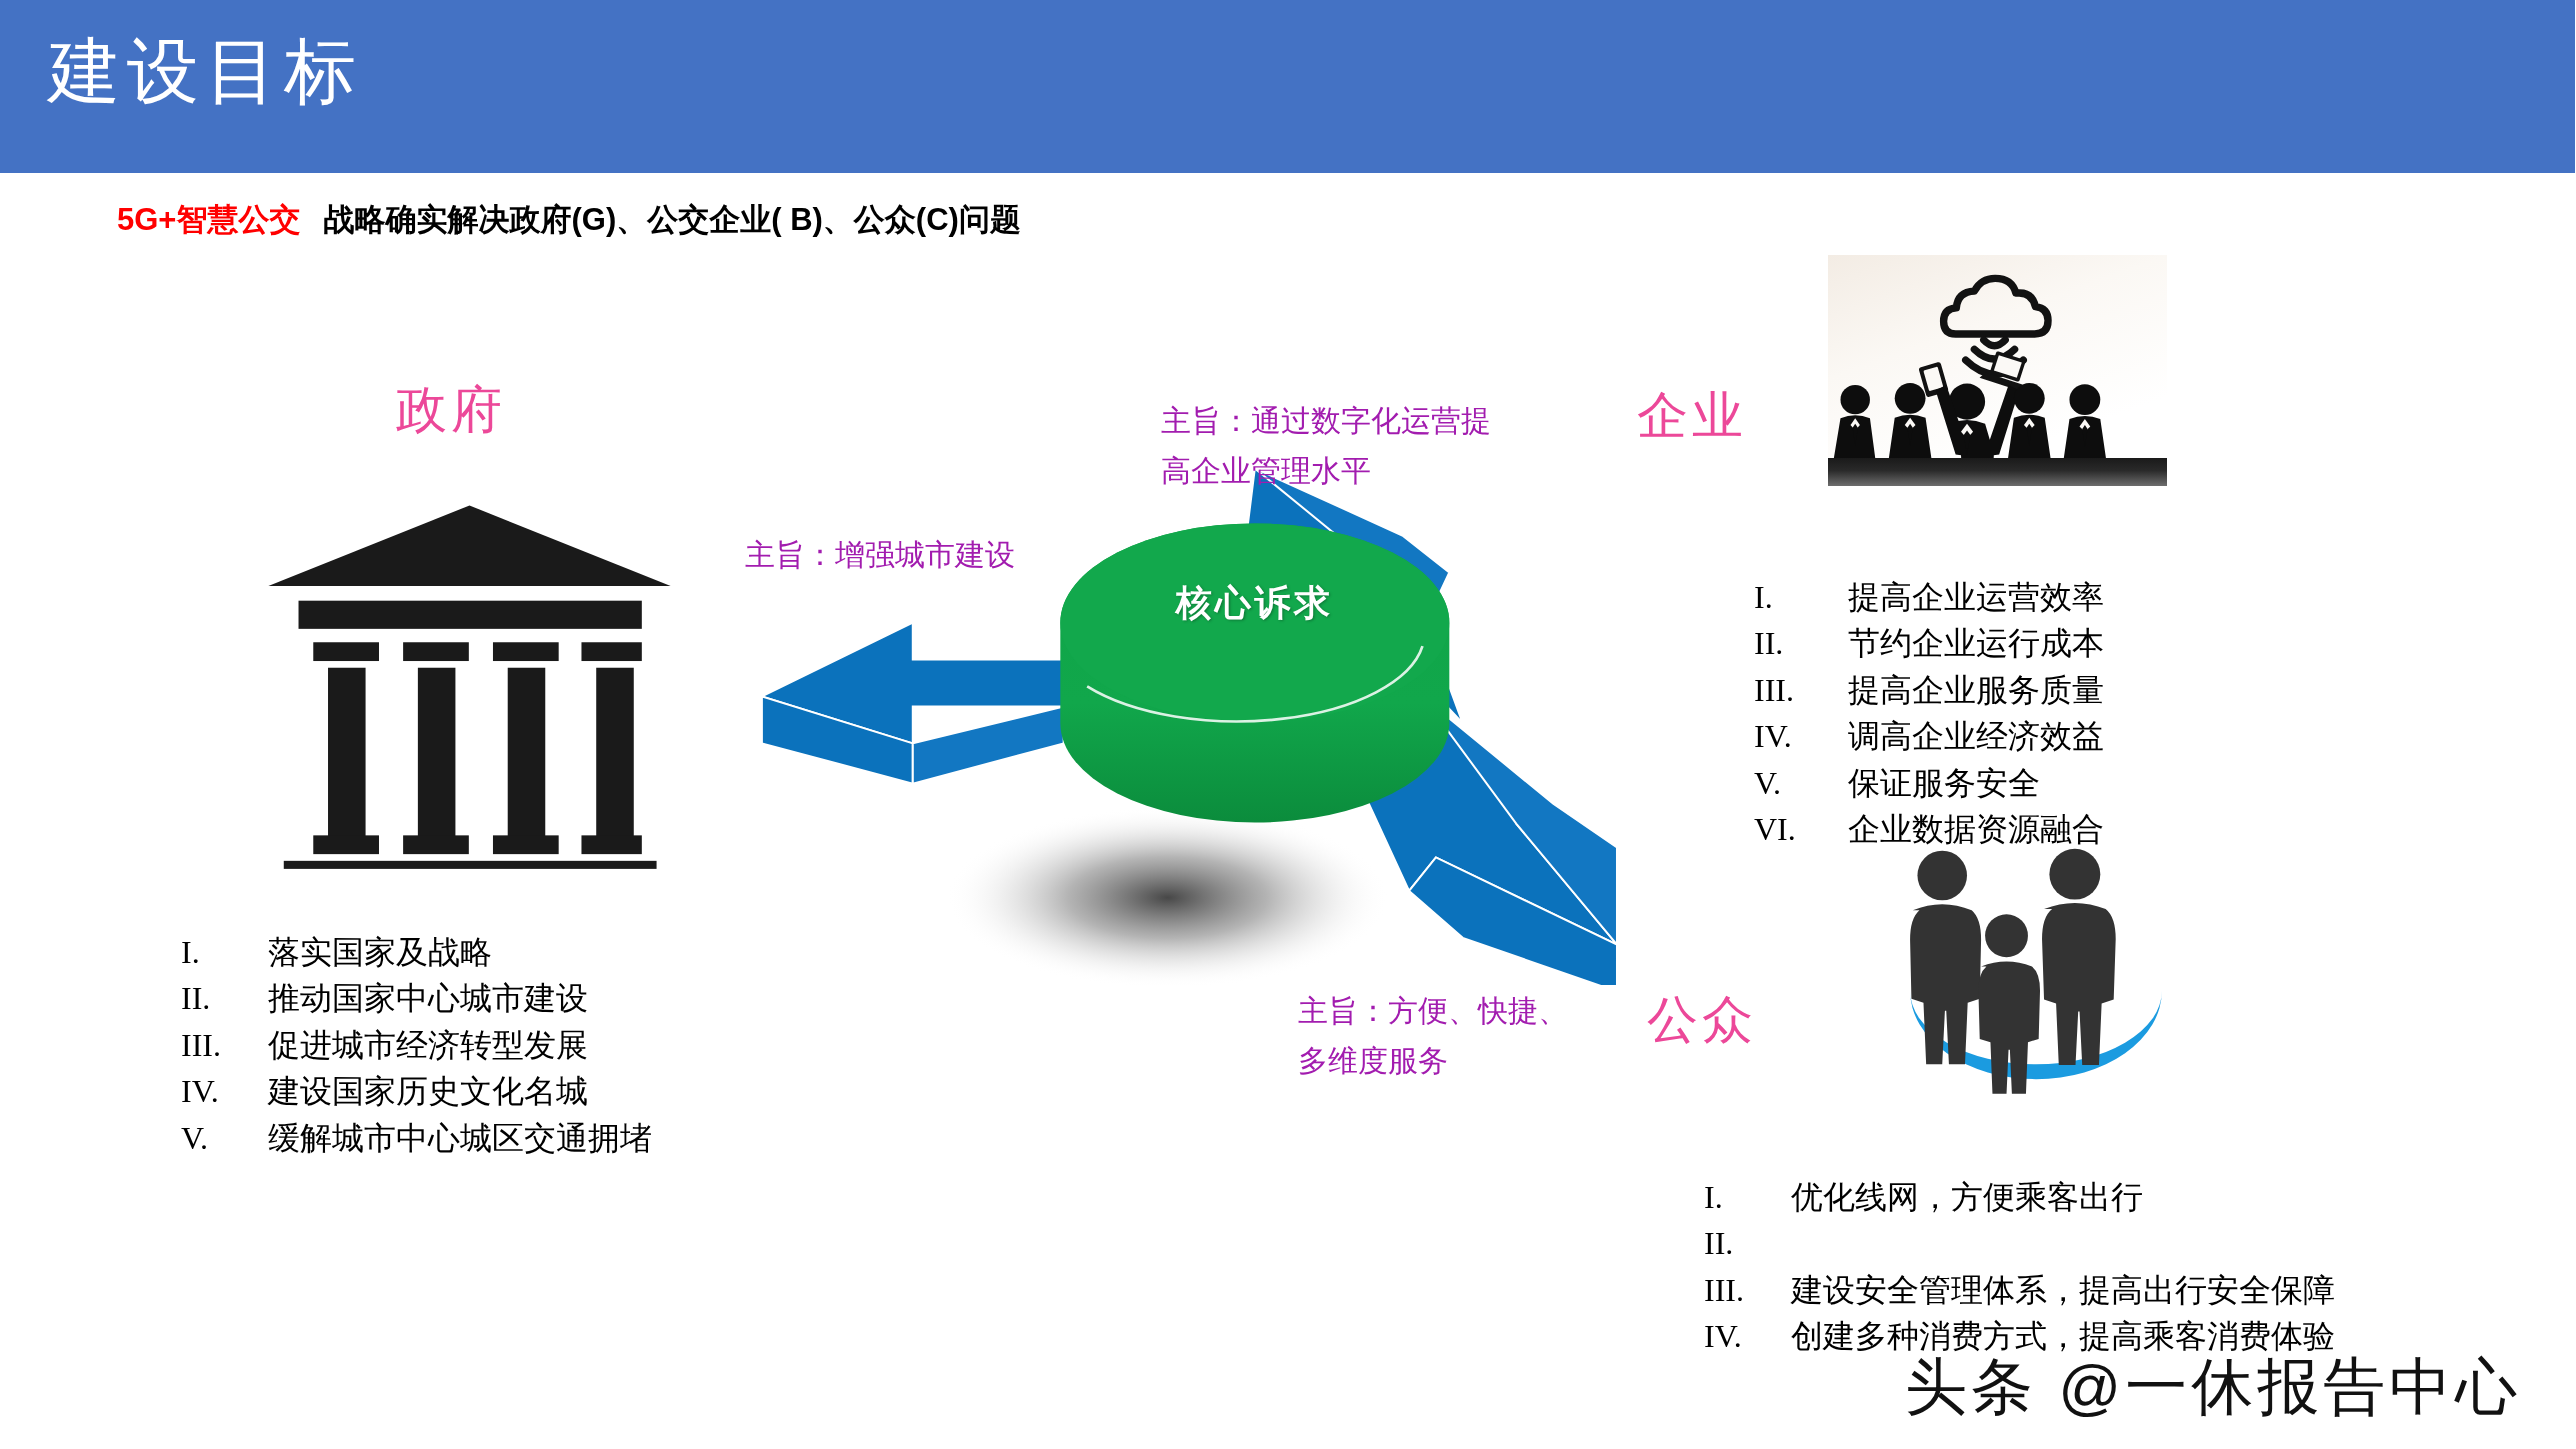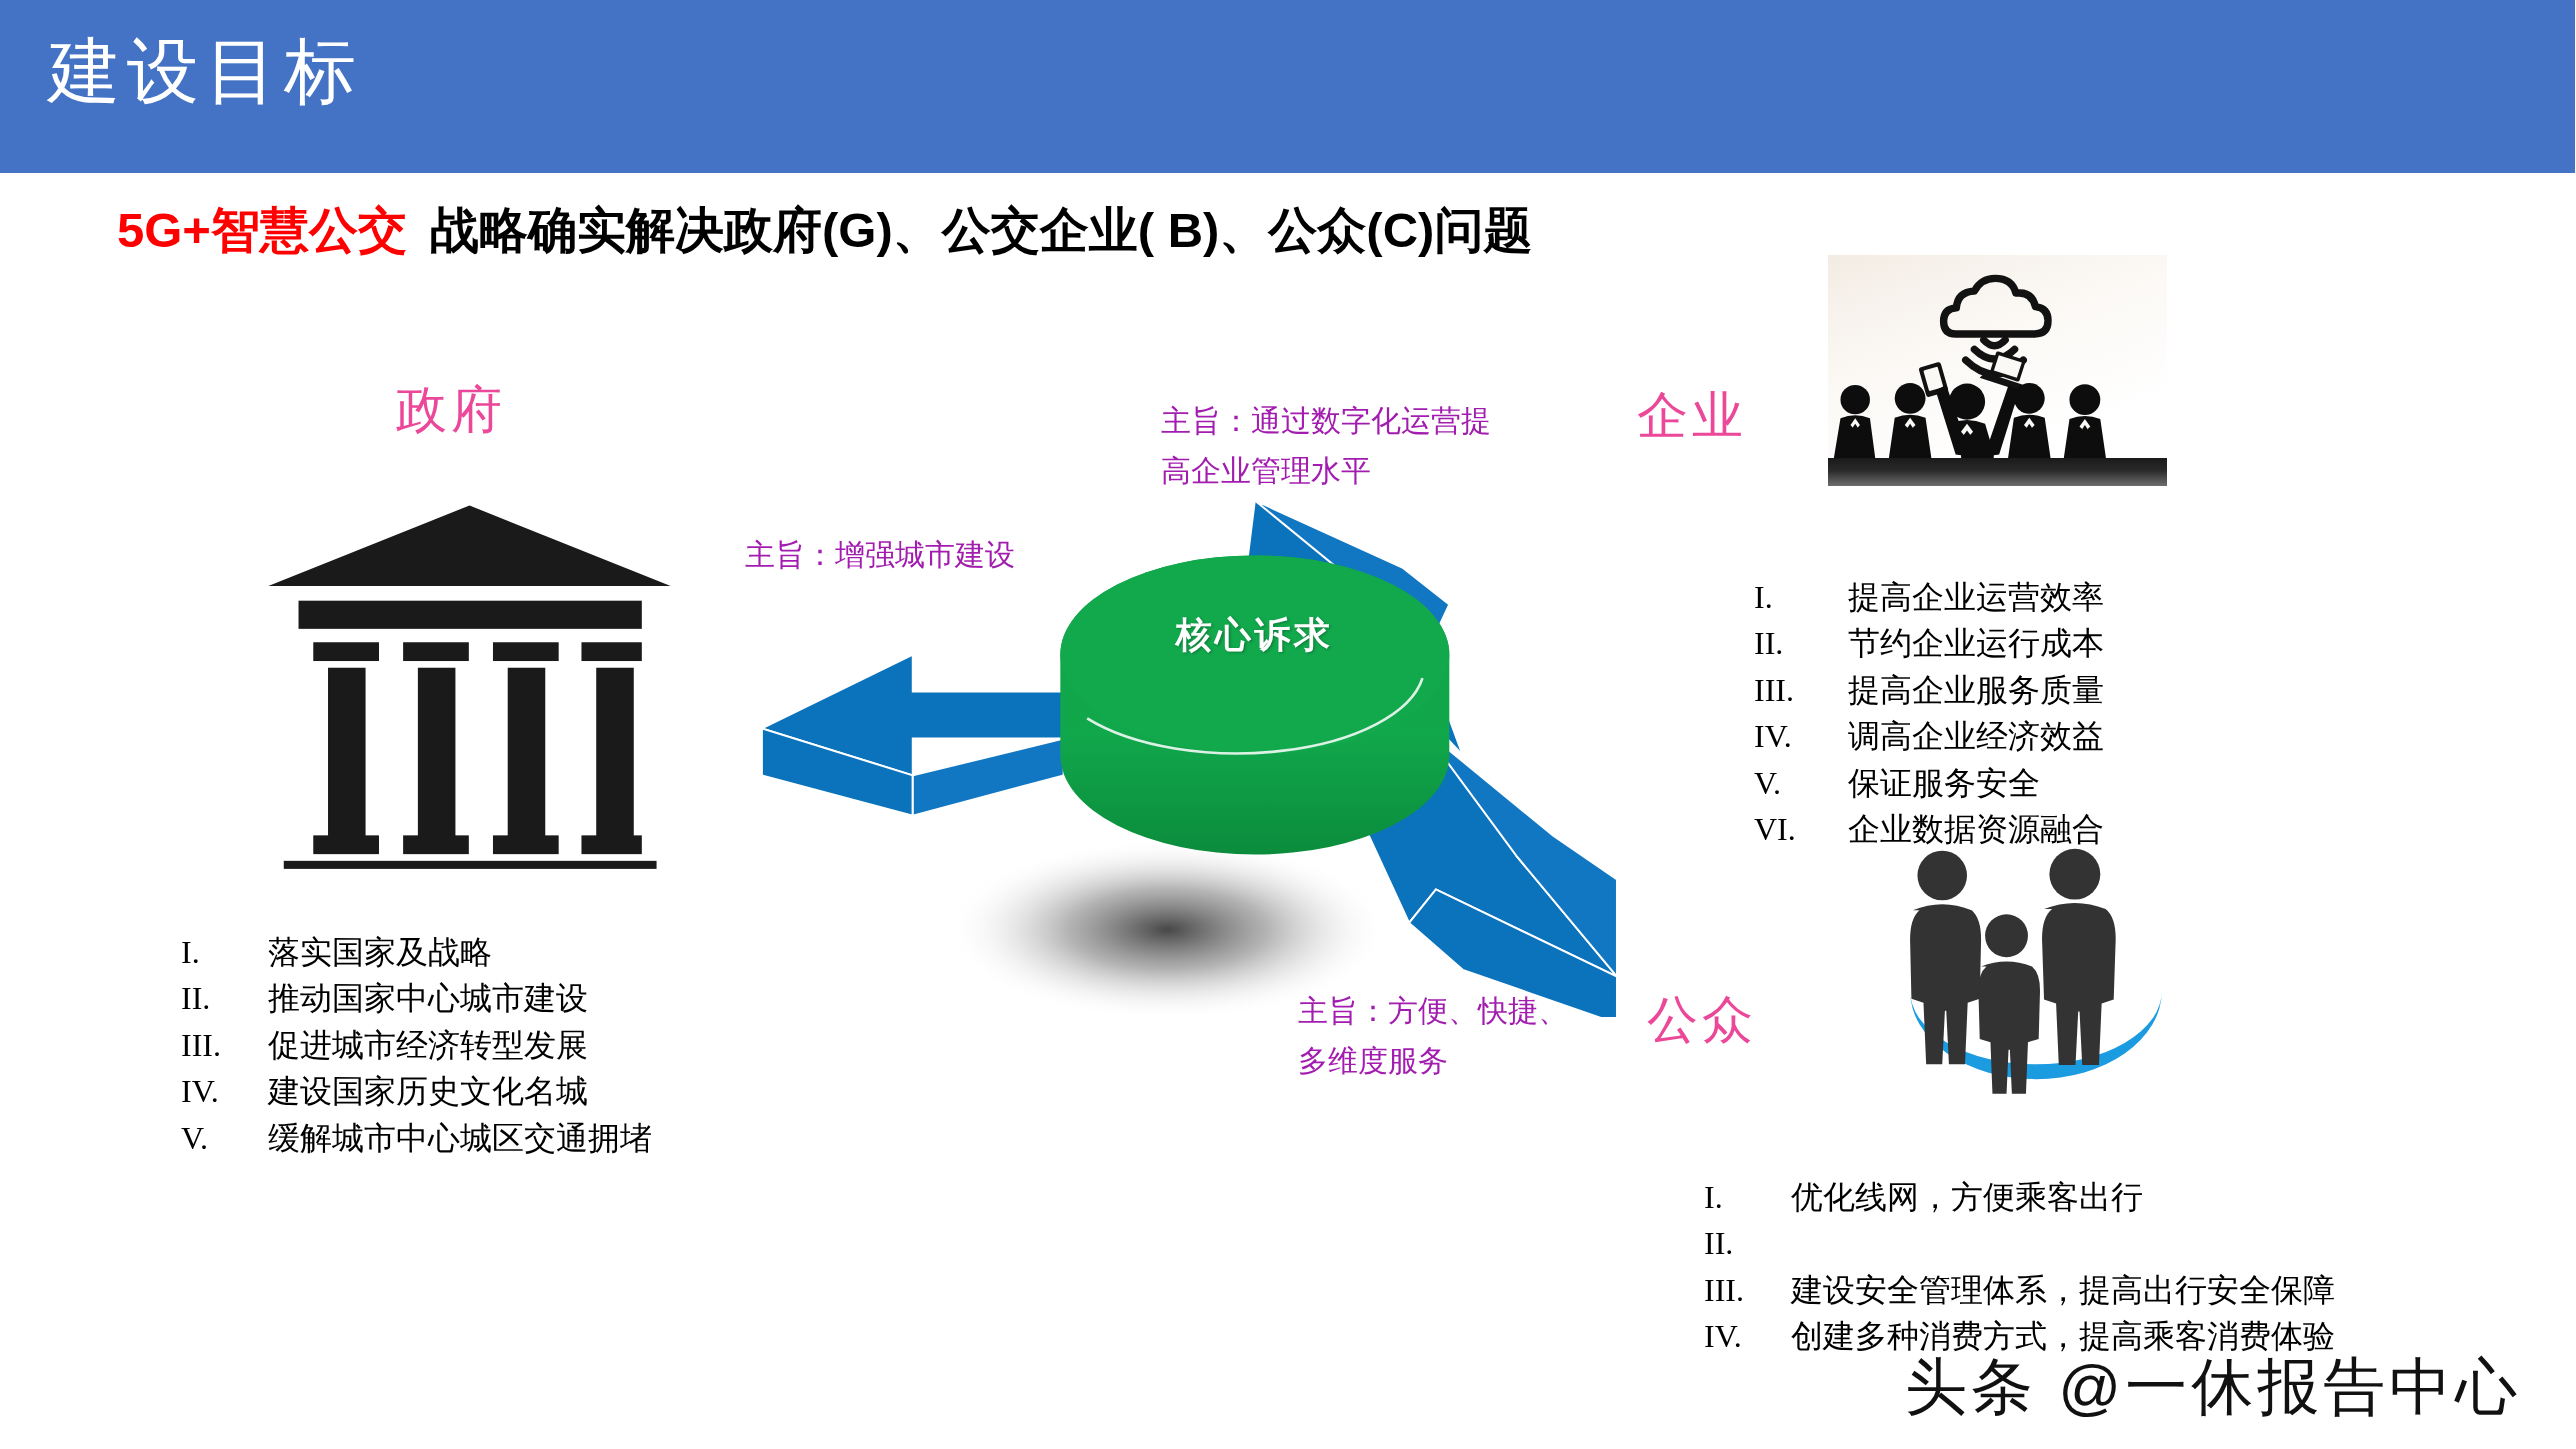--- a/index.html
+++ b/index.html
@@ -21,21 +21,21 @@
     position:absolute; left:48px; top:25.5px;
     font-size:72px; line-height:1.25;
     color:#ffffff; letter-spacing:6.7px;
     font-family:"Liberation Sans","DejaVu Sans",sans-serif;
     font-weight:400; white-space:nowrap;
   }
 
   
   .subtitle{
     position:absolute; left:117px; top:201px;
-    font-size:49px; line-height:1.2; white-space:nowrap;
+    font-size:31px; line-height:1.2; white-space:nowrap;
     font-family:"Liberation Sans","DejaVu Sans",sans-serif;
     font-weight:bold;
   }
   .subtitle .accent{ color:#FF0000; }
   .subtitle .rest{ color:#000000; }
   .subtitle .gap{ display:inline-block; width:23px; }
 
   
   .sec-head{
     position:absolute; font-size:51px; color:#ec4899;
@@ -57,21 +57,21 @@
   }
   .ent-photo .floor{
     position:absolute; left:0; bottom:0; width:100%; height:28px;
     background:linear-gradient(180deg,#1a1a1a 0%,#2a2a2a 45%,#6d6d6d 100%);
   }
 
   
   .pub-icon{ position:absolute; left:1875px; top:842px; width:322px; height:288px; }
 
   
-  .diagram{ position:absolute; left:725px; top:460px; width:1006px; height:557px; }
+  .diagram{ position:absolute; left:725px; top:428px; width:1006px; height:557px; }
 
   
   .annot{
     position:absolute; color:#a21caf; font-size:30px; line-height:1.65;
     font-family:"Liberation Serif","DejaVu Serif",serif; white-space:nowrap;
   }
   #annot-gov{ left:745px; top:530px; }
   #annot-ent{ left:1161px; top:396px; }
   #annot-pub{ left:1298px; top:986px; }
 

